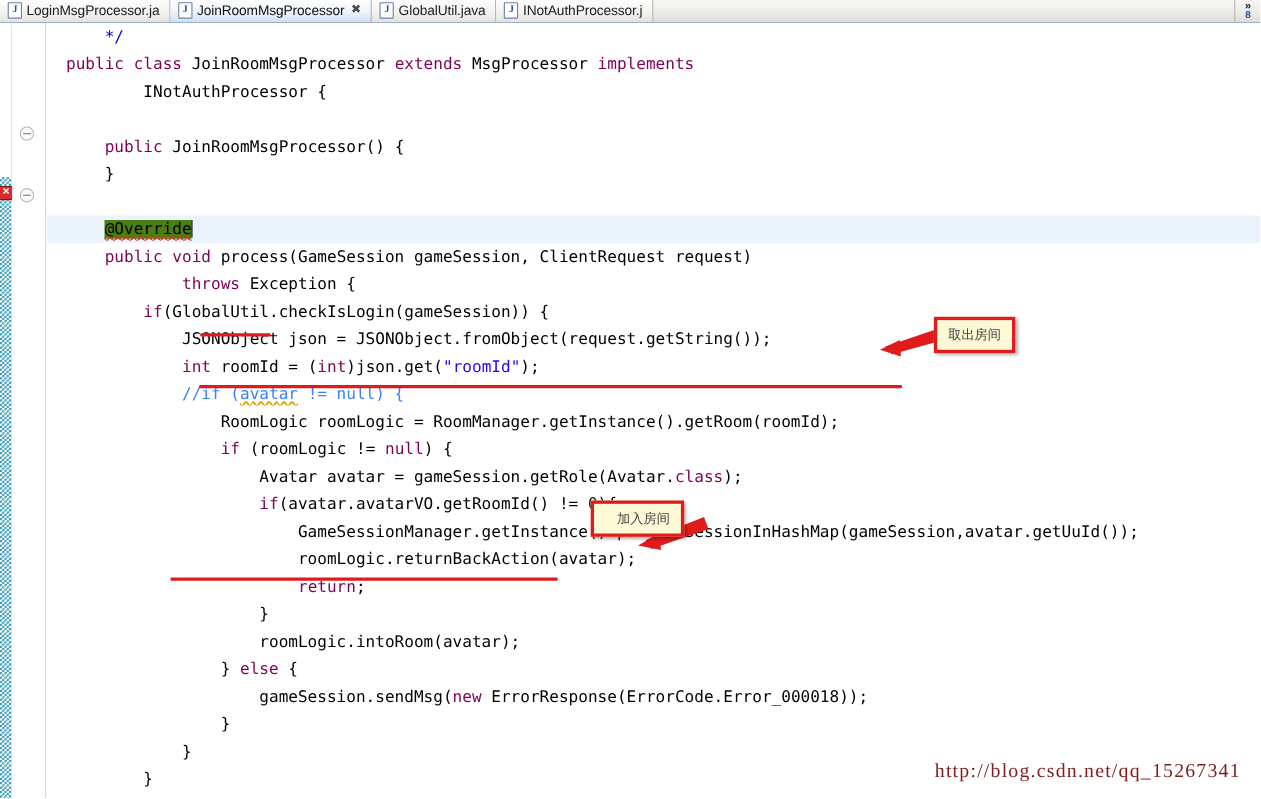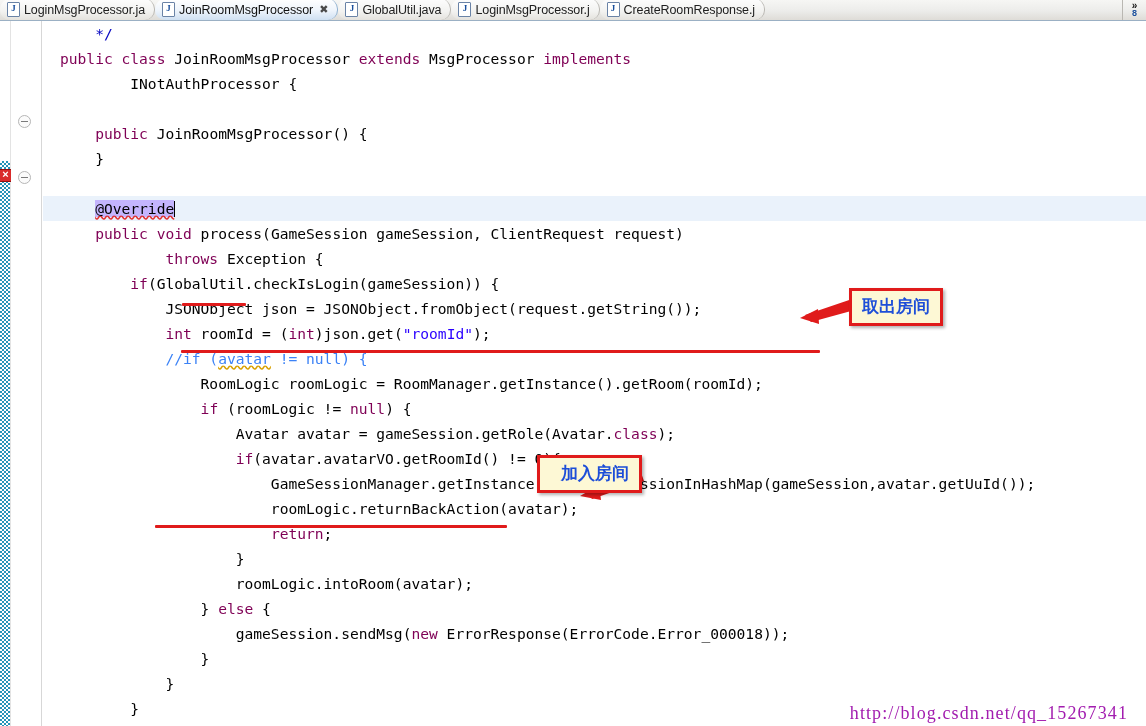--- a/index.html
+++ b/index.html
@@ -35,21 +35,20 @@
     align-items: center;
     gap: 4px;
     padding: 0 9px 0 7px;
     box-sizing: border-box;
     font-size: 12px;
     color: #202020;
     background: linear-gradient(to bottom, #fdfdfd 0%, #f2f2f0 60%, #e4e2dd 100%);
     border-right: 1px solid #b9b7b2;
     white-space: nowrap;
     cursor: default;
-    border-radius: 10px;
   }
   .tab.active {
     background: linear-gradient(to bottom, #ffffff 0%, #eef4fb 55%, #cfe0f2 100%);
     color: #111;
     border-right: 1px solid #8fb0d0;
   }
   .tab .tab-label { font-size: 12.5px; letter-spacing: -0.1px; }
   .tab-icon {
     width: 11px; height: 13px;
     flex: 0 0 auto;
@@ -194,21 +193,21 @@
   .str  { color: #2a00ff; }
   .pl   { color: #000000; }
   .fld  { color: #0000c0; }
   .caret {
     display: inline-block;
     width: 1px; height: 16px;
     background: #000;
     vertical-align: -3px;
     margin-left: 0px;
   }
-  .sel { background: #c4b5fd; }
+  .sel { background: #4d7c0f; }
   .squig {
     text-decoration: underline wavy #e03030;
     text-decoration-skip-ink: none;
   }
   .squig-g {
     text-decoration: underline wavy #d8a000;
     text-decoration-skip-ink: none;
   }
 
   
@@ -221,38 +220,38 @@
   .red-underline {
     position: absolute;
     height: 3px;
     background: #e01b1b;
     border-radius: 1px;
   }
   .callout {
     position: absolute;
     background: #fdf8d5;
     border: 3px solid #e01b1b;
-    color: #1d4ed8;
+    color: #404040;
     font-family: "DejaVu Sans", sans-serif;
-    font-weight: bold;
-    font-size: 17px;
+    font-weight: normal;
+    font-size: 12px;
     line-height: 1;
     padding: 7px 10px 8px 10px;
     box-shadow: 2px 2px 3px rgba(0,0,0,0.30);
     white-space: nowrap;
   }
 
   
   .watermark {
     position: absolute;
-    right: 18px; bottom: 2px;
+    right: 18px; bottom: 15px;
     font-family: "Liberation Serif", serif;
     font-size: 18px;
     letter-spacing: 1.1px;
-    color: #a21caf;
+    color: #7f1d1d;
     white-space: nowrap;
   }
 </style>
 </head>
 <body>
 
 <div id="app">
 
   <div class="tabbar" id="tabbar">
       <div class="tab">
@@ -263,25 +262,21 @@
         <span class="tab-icon"></span>
         <span class="tab-label">JoinRoomMsgProcessor</span>
         <span class="tab-close">✖</span>
       </div>
       <div class="tab">
         <span class="tab-icon"></span>
         <span class="tab-label">GlobalUtil.java</span>
       </div>
       <div class="tab">
         <span class="tab-icon"></span>
-        <span class="tab-label">LoginMsgProcessor.j</span>
-      </div>
-      <div class="tab">
-        <span class="tab-icon"></span>
-        <span class="tab-label">CreateRoomResponse.j</span>
+        <span class="tab-label">INotAuthProcessor.j</span>
       </div>
       <div class="tab-overflow">
         <div class="chev">»</div>
         <div class="cnt">8</div>
       </div>
     </div>
 
   <div class="editor">
 
     <div class="anno-ruler">

